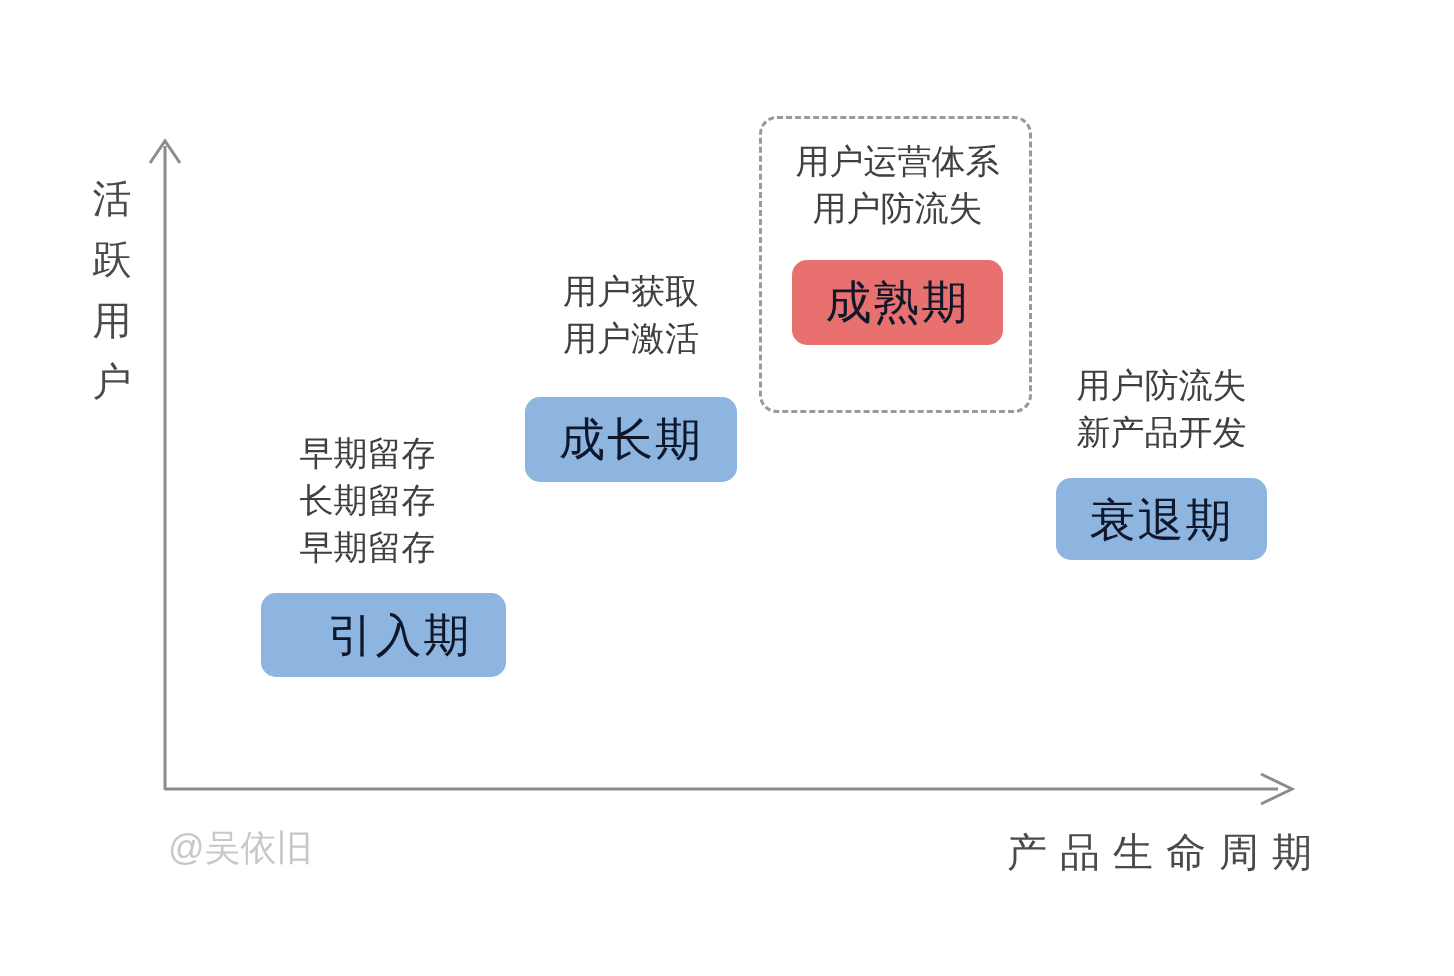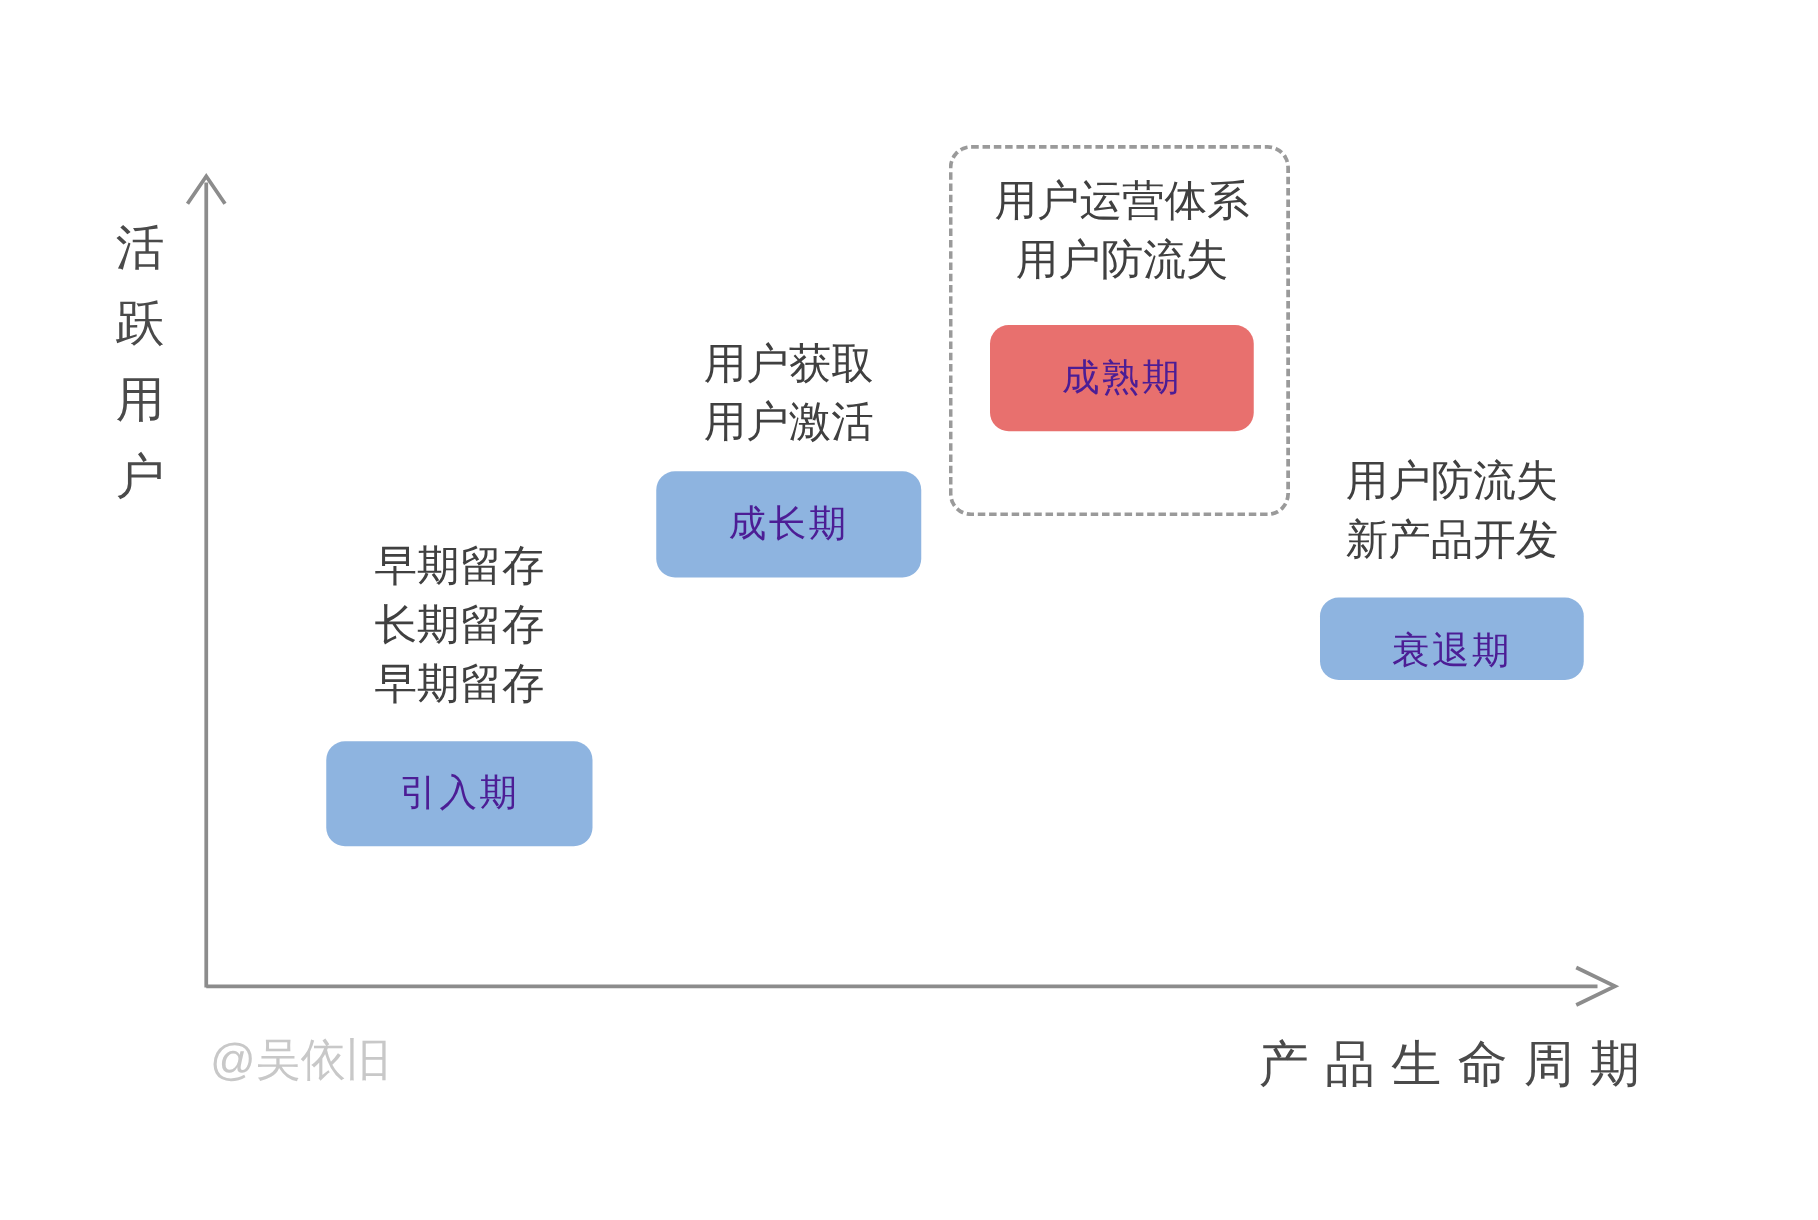--- a/index.html
+++ b/index.html
@@ -78,38 +78,38 @@
     text-align: center;
     white-space: nowrap;
   }
   .stage-notes div {
     display: block;
   }
   .pill {
     display: block;
     border-radius: 15px;
     text-align: center;
-    font-size: 30px;
-    color: #4c1d95;
+    font-size: 46px;
+    color: #0f172a;
     letter-spacing: 2px;
     white-space: nowrap;
   }
 
   
   #stage-1 { left: 261px; top: 430px; width: 213px; }
   #stage-1 .pill { width: 213px; height: 84px; line-height: 84px; margin-top: 22px; }
 
   #stage-2 { left: 525px; top: 268px; width: 212px; }
-  #stage-2 .pill { width: 212px; height: 85px; line-height: 85px; margin-top: 15px; }
+  #stage-2 .pill { width: 212px; height: 85px; line-height: 85px; margin-top: 35px; }
 
   #stage-3 { left: 792px; top: 138px; width: 211px; }
   #stage-3 .pill { width: 211px; height: 85px; line-height: 85px; margin-top: 28px; }
 
   #stage-4 { left: 1056px; top: 362px; width: 211px; }
-  #stage-4 .pill { width: 211px; height: 66px; line-height: 85px; margin-top: 22px; }
+  #stage-4 .pill { width: 211px; height: 82px; line-height: 85px; margin-top: 22px; }
 
   
   #highlight-frame {
     position: absolute;
     left: 759px;
     top: 116px;
     width: 273px;
     height: 297px;
     border: 3px dashed #9a9a9a;
     border-radius: 18px;
@@ -142,21 +142,21 @@
   <div class="axis-title-x">产品生命周期</div>
 
   <div id="highlight-frame"></div>
 
   <div class="stage" id="stage-1">
     <div class="stage-notes">
       <div>早期留存</div>
       <div>长期留存</div>
       <div>早期留存</div>
     </div>
-    <div class="pill" style="background-color: rgb(142, 180, 224);">引入期</div>
+    <div class="pill" style="background-color: rgb(142, 180, 224); padding-left: 32px;">引入期</div>
   </div>
 
   <div class="stage" id="stage-2">
     <div class="stage-notes">
       <div>用户获取</div>
       <div>用户激活</div>
     </div>
     <div class="pill" style="background-color: rgb(142, 180, 224);">成长期</div>
   </div>
 

